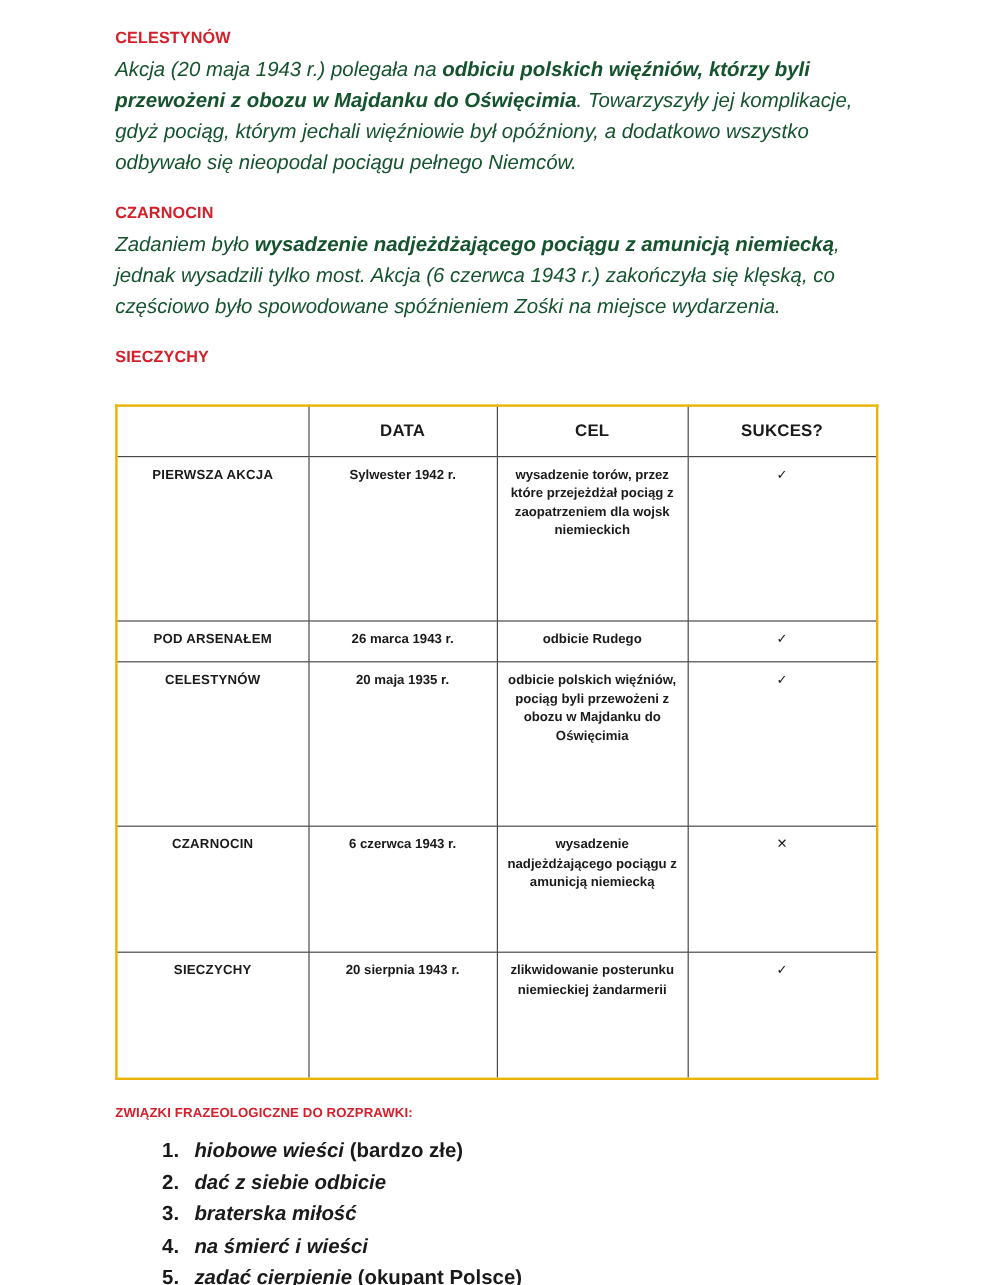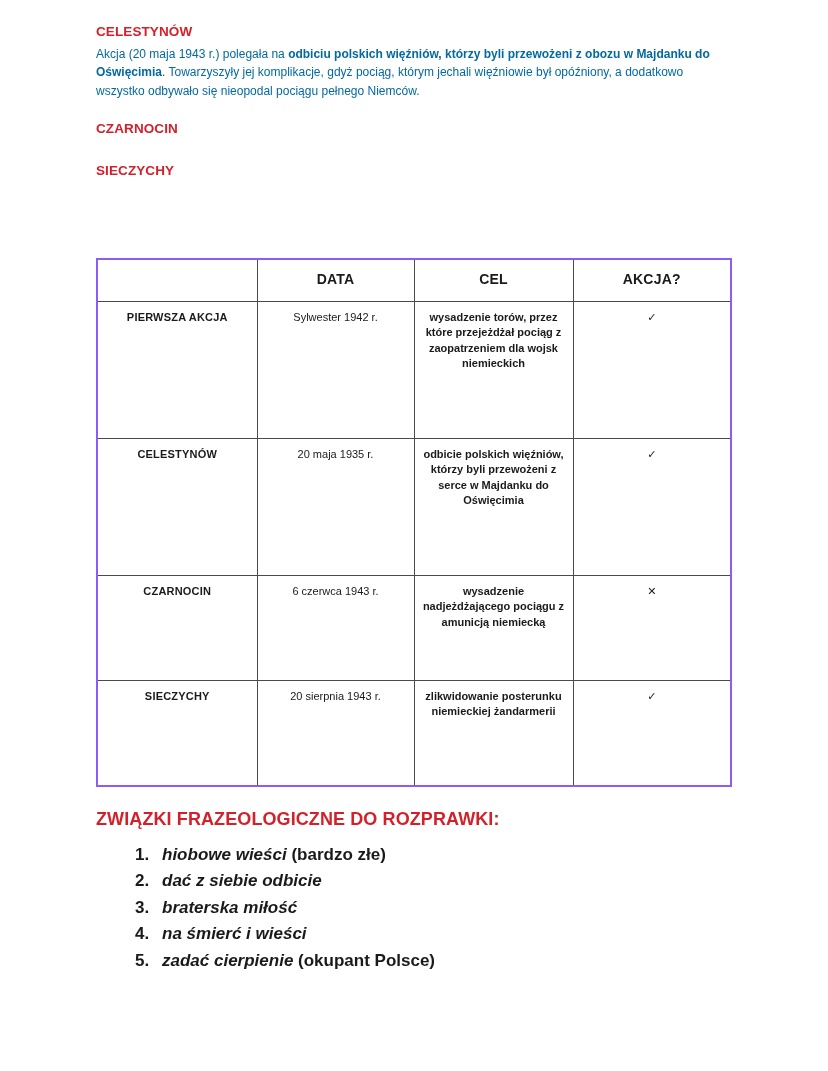--- a/index.html
+++ b/index.html
@@ -26,25 +26,26 @@
   }
   .section-heading {
     color: #d4202a;
     font-weight: bold;
     font-size: 13.5px;
     letter-spacing: 0.1px;
     margin: 0 0 4px 0;
     line-height: 1.25;
   }
   .body-par {
-    font-size: 12px;
+    font-size: 17px;
     line-height: 1.53;
     margin: 0 0 0 0;
-    color: #0369a1;
+    color: #14532d;
     text-align: left;
+    font-style: italic;
   }
   .body-par b { font-weight: bold; }
   .gap-lg { height: 21px; }
   .gap-tbl { height: 26px; }
 
   
   table.akcje {
     border-collapse: collapse;
     width: 636px;
     margin: 0;
@@ -52,43 +53,42 @@
   }
   table.akcje td, table.akcje th {
     border: 1px solid #4a4a4a;
     vertical-align: top;
     padding: 8px 6px 10px 6px;
     text-align: center;
     font-size: 11px;
     line-height: 1.42;
   }
   table.akcje {
-    border: 2px solid #8b5cf6;
-    margin-top: 48px;
+    border: 2px solid #eab308;
   }
   table.akcje th {
     font-weight: bold;
     font-size: 14px;
     padding-top: 10px;
     padding-bottom: 11px;
     vertical-align: middle;
     letter-spacing: 0.2px;
   }
   .col-name  { width: 160px; }
   .col-date  { width: 157px; }
   .col-goal  { width: 159px; }
   .col-succ  { width: 158px; }
 
   td.cell-name {
     font-weight: bold;
     font-size: 13.5px;
     letter-spacing: 0.2px;
   }
   td.cell-date {
-    font-weight: normal;
+    font-weight: bold;
     font-size: 13.5px;
   }
   td.cell-goal {
     font-weight: bold;
     font-size: 13.5px;
     line-height: 1.45;
     padding-left: 12px;
     padding-right: 12px;
   }
   td.cell-succ {
@@ -96,21 +96,21 @@
     font-weight: normal;
   }
   tr.r-tall td { height: 118px; }
   tr.r-short td { height: 14px; }
   tr.r-med td { height: 86px; }
 
   
   .phr-heading {
     color: #d4202a;
     font-weight: bold;
-    font-size: 18px;
+    font-size: 11px;
     margin: 0 0 2px 0;
     letter-spacing: 0.1px;
   }
   ol.phrases {
     margin: 12px;
     padding: 0 0 0 46px;
     font-size: 17px;
     line-height: 1.56;
     list-style-position: outside;
     font-weight: bold;
@@ -134,20 +134,21 @@
 
     <div>
       <div class="section-heading">CELESTYNÓW</div>
       <p class="body-par"><span>Akcja (20 maja 1943 r.) polegała na </span><b>odbiciu polskich więźniów, którzy byli przewożeni z obozu w Majdanku do Oświęcimia</b><span>. Towarzyszyły jej komplikacje, gdyż pociąg, którym jechali więźniowie był opóźniony, a dodatkowo wszystko odbywało się nieopodal pociągu pełnego Niemców.</span></p>
     </div>
 
     <div class="gap-lg"></div>
 
     <div>
       <div class="section-heading">CZARNOCIN</div>
+      <p class="body-par"><span>Zadaniem było </span><b>wysadzenie nadjeżdżającego pociągu z amunicją niemiecką</b><span>, jednak wysadzili tylko most. Akcja (6 czerwca 1943 r.) zakończyła się klęską, co częściowo było spowodowane spóźnieniem Zośki na miejsce wydarzenia.</span></p>
     </div>
 
     <div class="gap-lg"></div>
 
     <div>
       <div class="section-heading">SIECZYCHY</div>
     </div>
 
   </div>
 
@@ -158,37 +159,43 @@
       <col class="col-name">
         <col class="col-date">
         <col class="col-goal">
         <col class="col-succ">
     </colgroup>
     <thead>
       <tr>
         <th></th>
         <th>DATA</th>
         <th>CEL</th>
-        <th>AKCJA?</th>
+        <th>SUKCES?</th>
       </tr>
     </thead>
     <tbody>
 
       <tr class="r-tall">
         <td class="cell-name">PIERWSZA AKCJA</td>
         <td class="cell-date">Sylwester 1942 r.</td>
         <td class="cell-goal">wysadzenie torów, przez które przejeżdżał pociąg z zaopatrzeniem dla wojsk niemieckich</td>
         <td class="cell-succ">✓</td>
       </tr>
 
+      <tr class="r-short">
+        <td class="cell-name">POD ARSENAŁEM</td>
+        <td class="cell-date">26 marca 1943 r.</td>
+        <td class="cell-goal">odbicie Rudego</td>
+        <td class="cell-succ">✓</td>
+      </tr>
 
       <tr class="r-tall">
         <td class="cell-name">CELESTYNÓW</td>
         <td class="cell-date">20 maja 1935 r.</td>
-        <td class="cell-goal">odbicie polskich więźniów, którzy byli przewożeni z serce w Majdanku do Oświęcimia</td>
+        <td class="cell-goal">odbicie polskich więźniów, pociąg byli przewożeni z obozu w Majdanku do Oświęcimia</td>
         <td class="cell-succ">✓</td>
       </tr>
 
       <tr class="r-med">
         <td class="cell-name">CZARNOCIN</td>
         <td class="cell-date">6 czerwca 1943 r.</td>
         <td class="cell-goal">wysadzenie nadjeżdżającego pociągu z amunicją niemiecką</td>
         <td class="cell-succ">✕</td>
       </tr>
 

